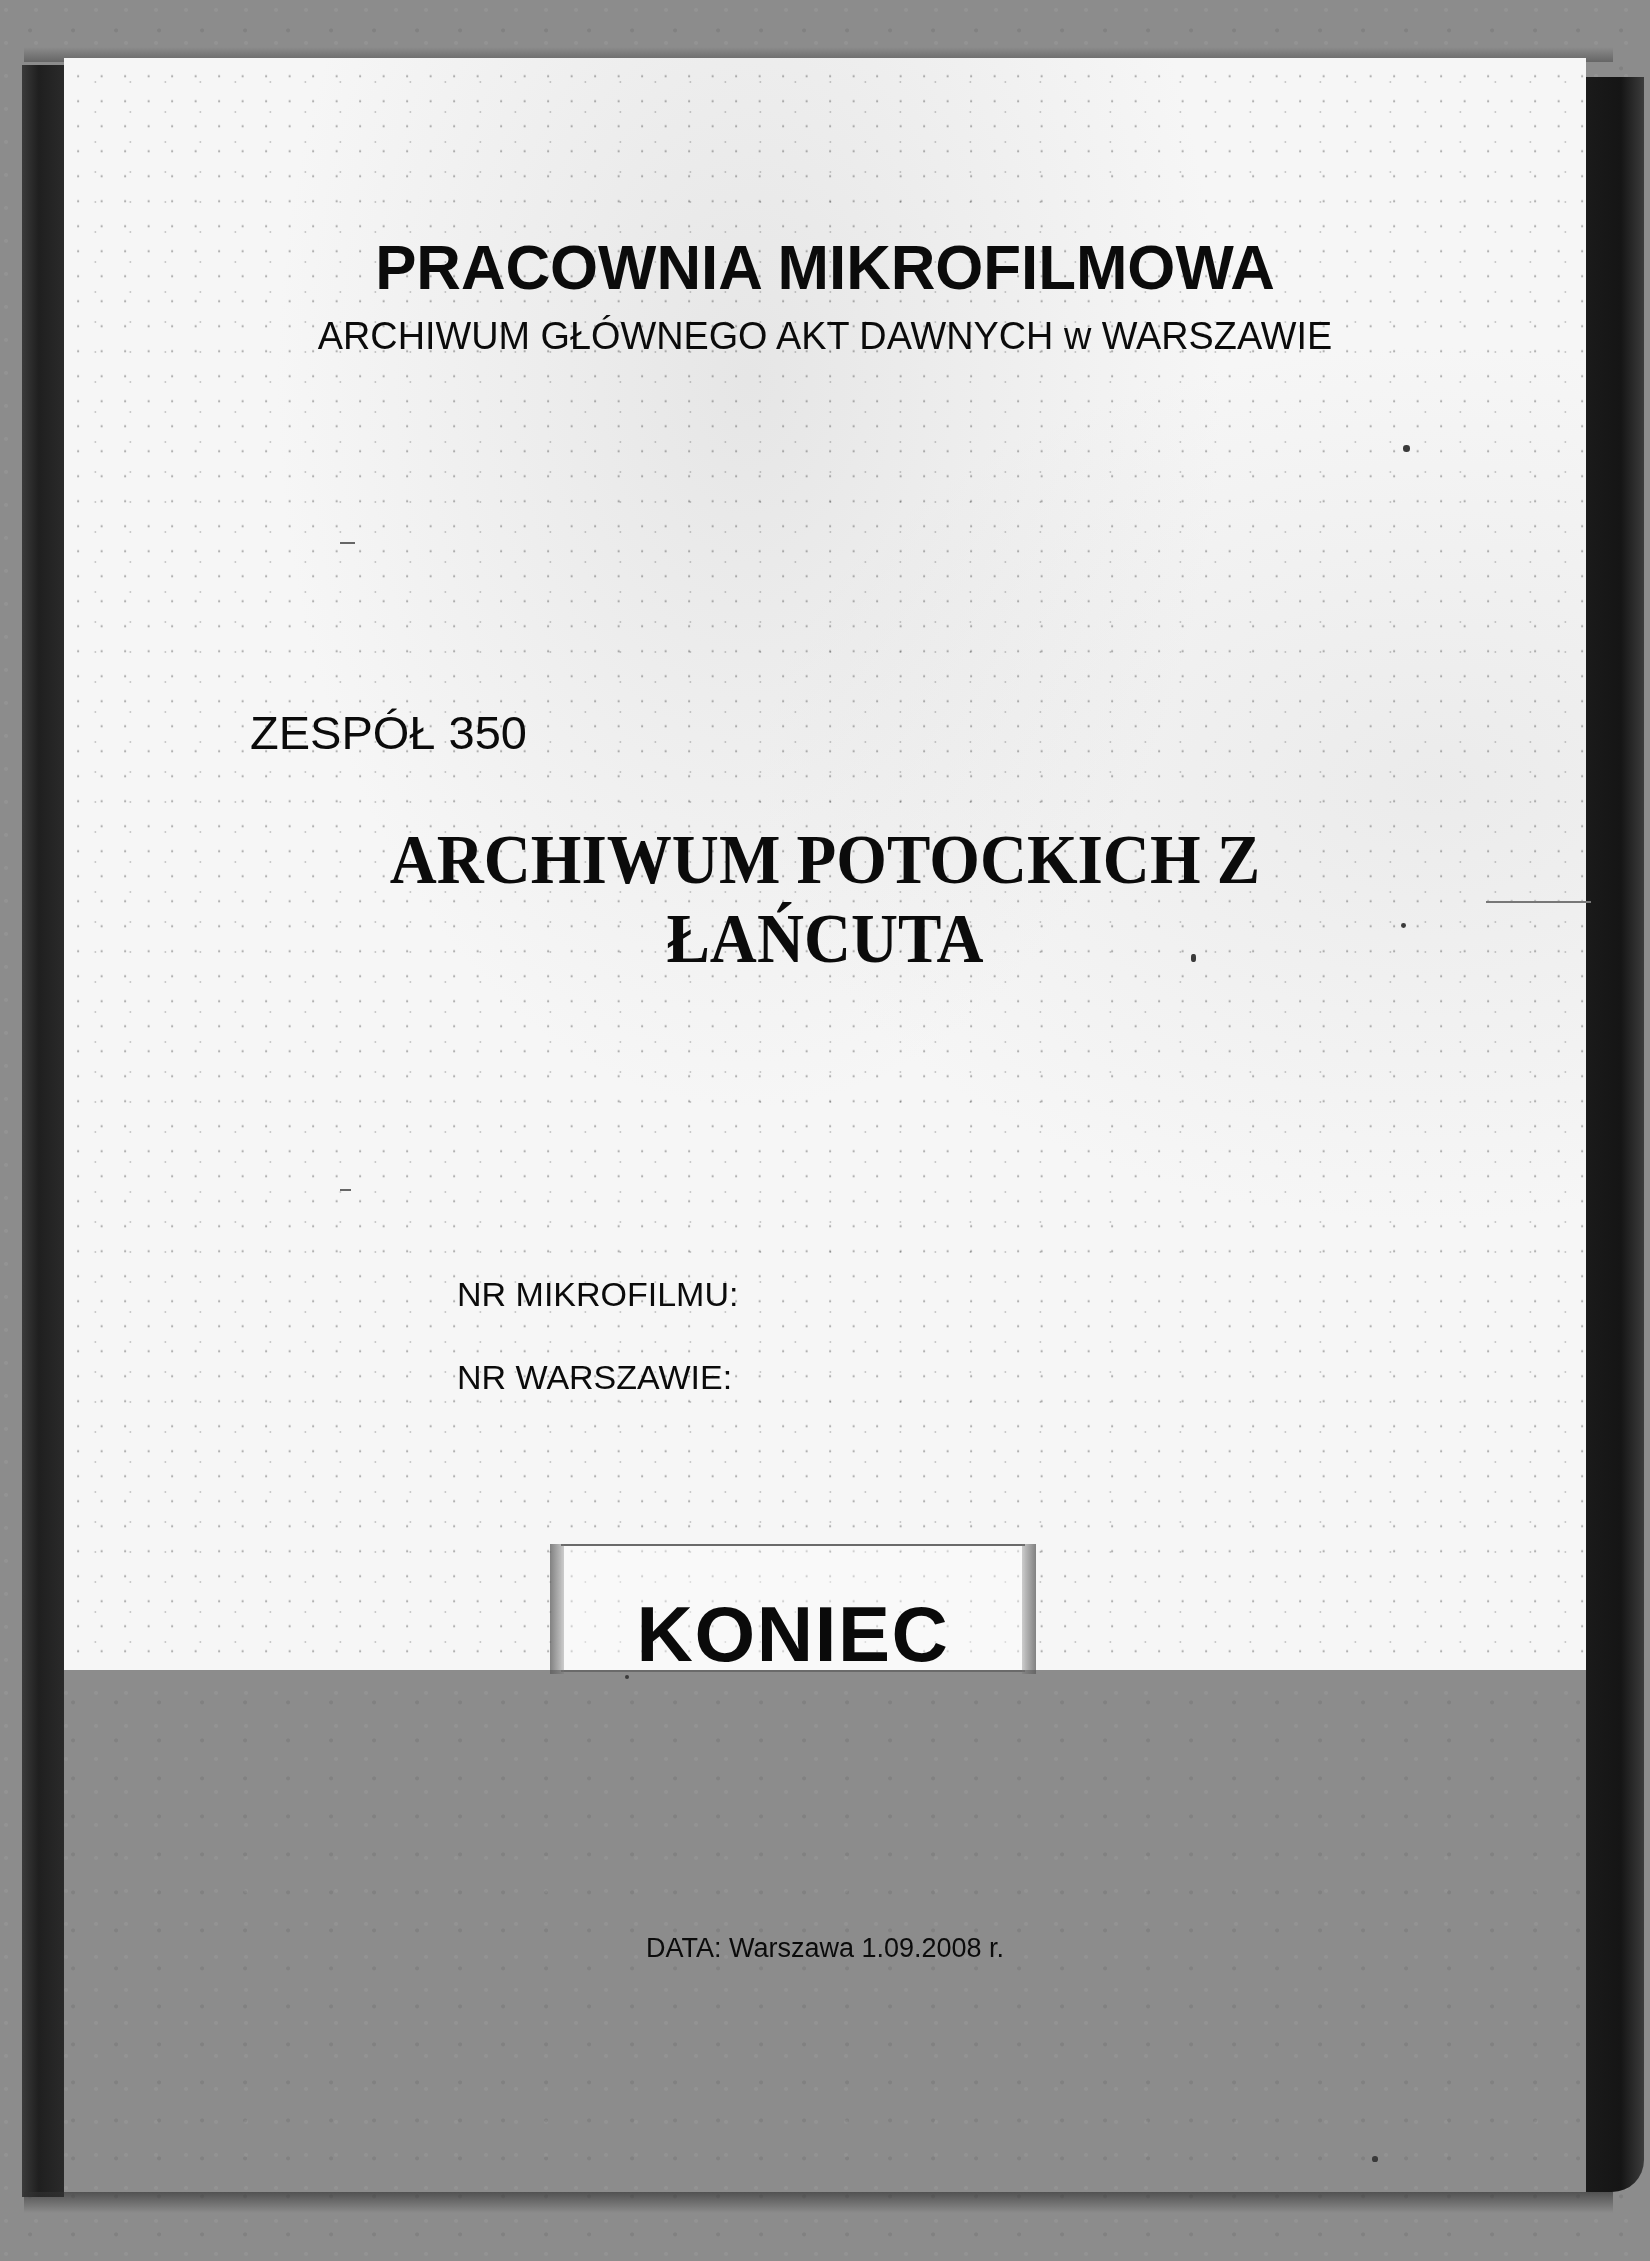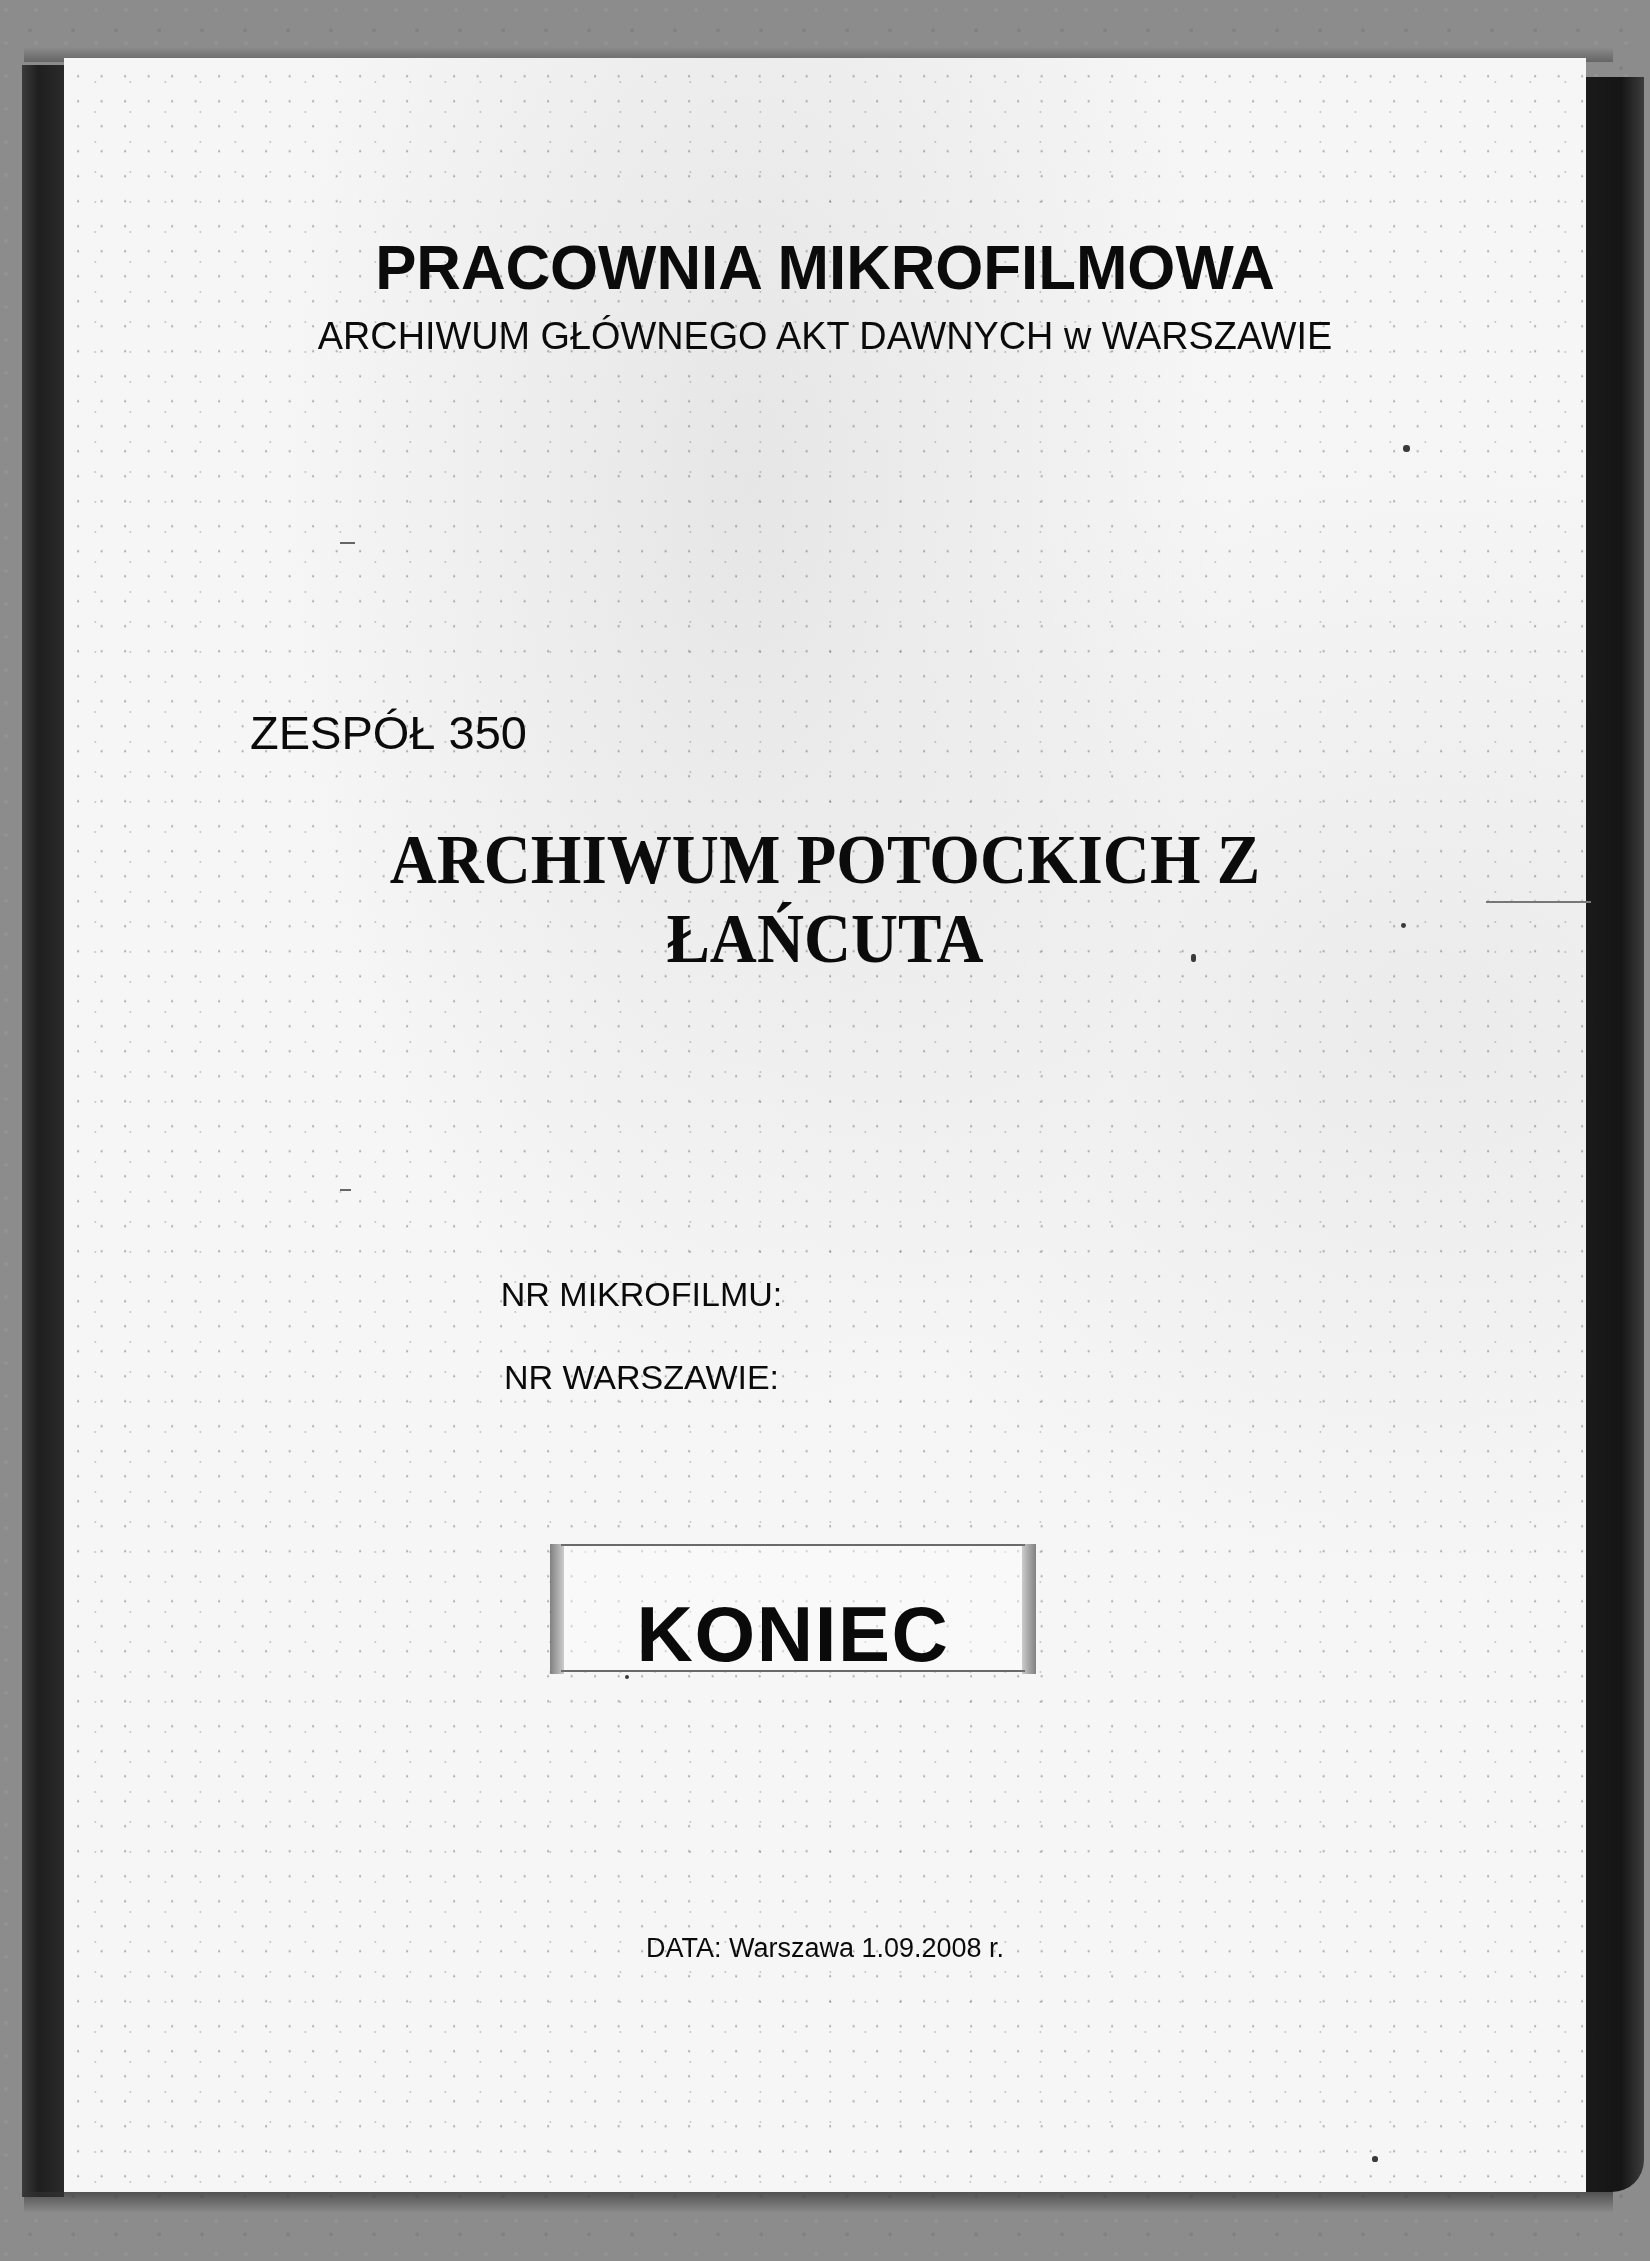--- a/index.html
+++ b/index.html
@@ -35,21 +35,21 @@
     }
     .shadow-right {
       position: absolute;
       left: 1586px; top: 77px; width: 58px; height: 2115px;
       background: linear-gradient(to right, #1a1a1a, #151515 60%, #3c3c3c);
       border-bottom-right-radius: 32px;
     }
     
     .paper {
       position: absolute;
-      left: 64px; top: 58px; width: 1522px; height: 2134px;
+      left: 64px; top: 58px; width: 1522px; height: 1612px;
       background: #f6f6f6;
       background-image:
         radial-gradient(circle, rgba(0,0,0,0.35) 0 0.8px, transparent 1.3px),
         radial-gradient(circle, rgba(0,0,0,0.22) 0 0.8px, transparent 1.2px),
         radial-gradient(ellipse at 45% 20%, rgba(200,200,200,0.35), transparent 40%),
         radial-gradient(ellipse at 90% 45%, rgba(210,210,210,0.30), transparent 35%);
       background-size: 23.5px 25px, 35px 30px, 100% 100%, 100% 100%;
       background-position: 2.4px 5.7px, 13.8px 9px, 0 0, 0 0;
     }
 
@@ -93,21 +93,21 @@
       color: #0b0b0b;
       line-height: 1.13;
       transform: scaleX(0.93);
     }
 
     
     .info-labels {
       position: absolute;
       left: 393px; top: 1212px;
       width: 369px;
-      text-align: center;
+      text-align: left;
       font-size: 34px;
       color: #0b0b0b;
     }
     .info-labels .row {
       height: 83px;
       line-height: 49px;
     }
     .value-box {
       position: absolute;
       left: 708px; top: 1183px;

